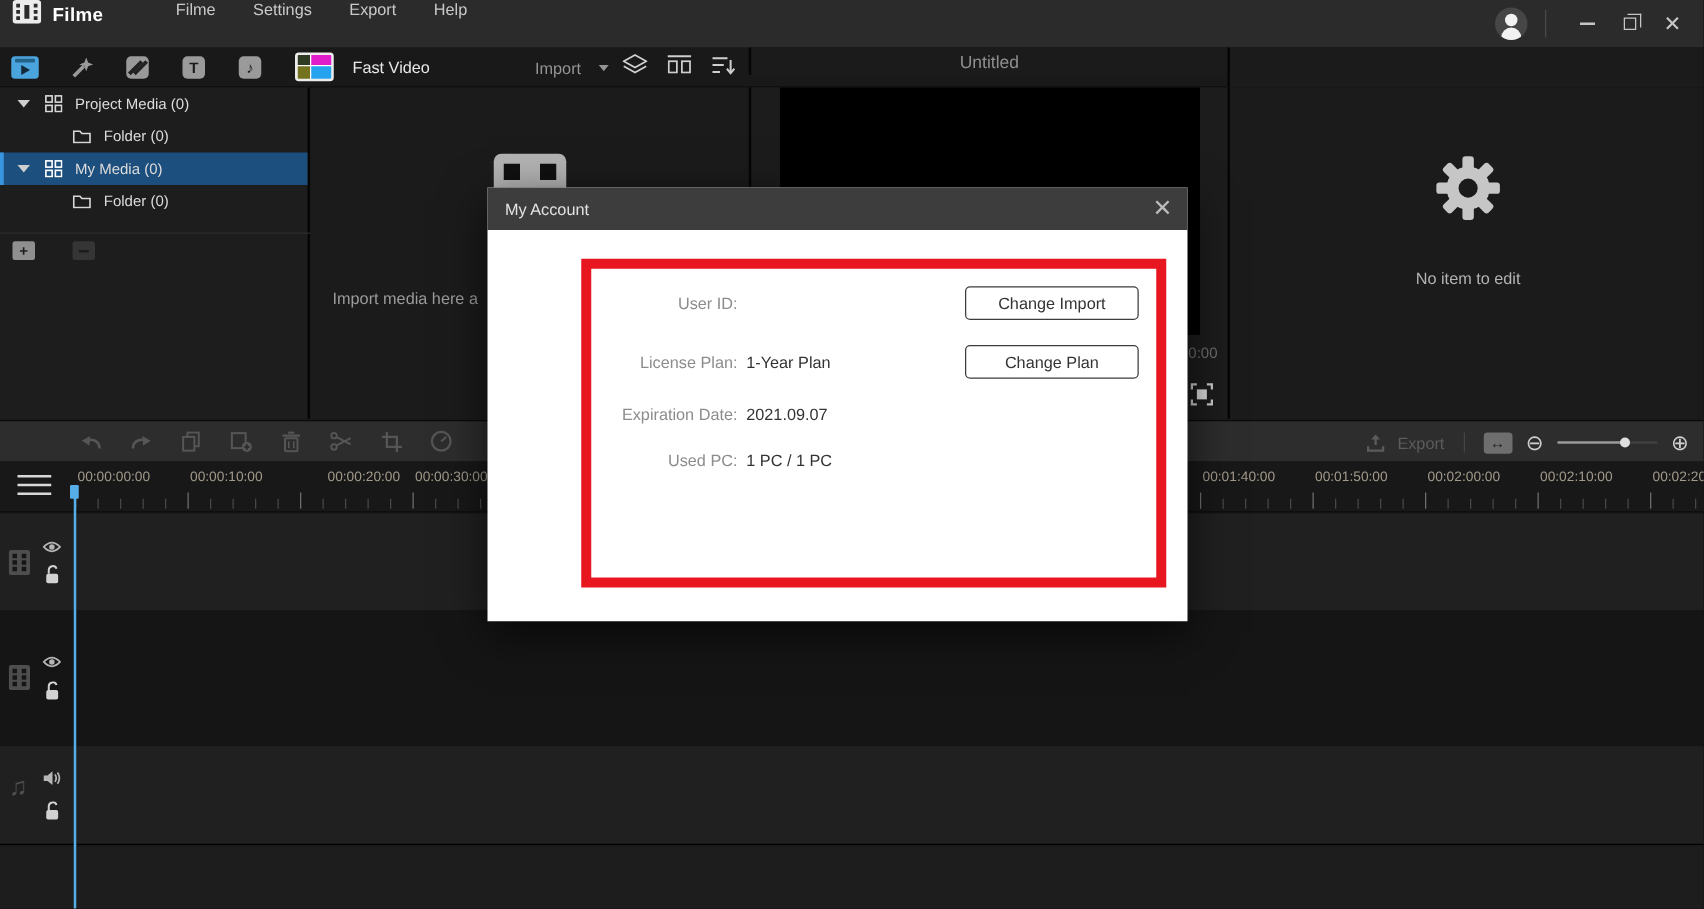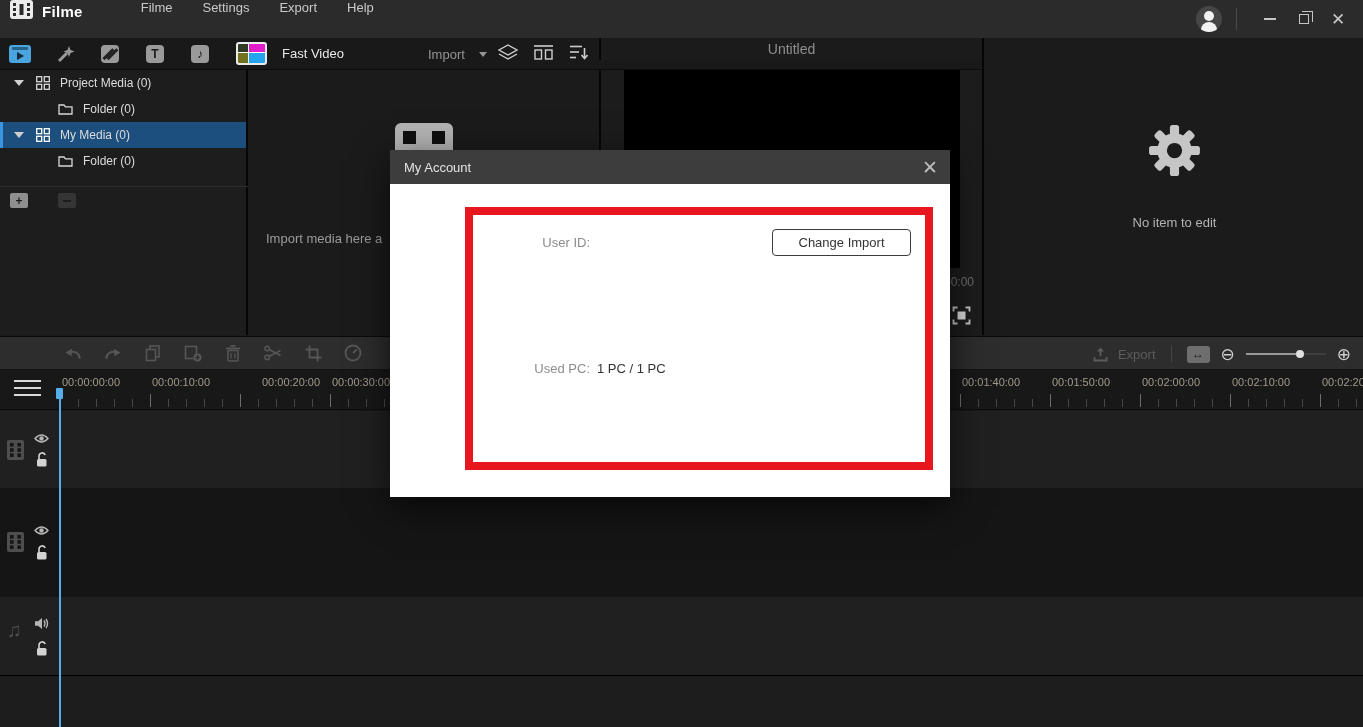--- a/index.html
+++ b/index.html
@@ -605,20 +605,29 @@
     <div class="dlg-titlebar">
       <span class="dlg-title">My Account</span>
       <span class="dlg-close">✕</span>
     </div>
 
     <div class="dlg-row" style="top:79px">
       <span class="dlg-label">User ID:</span>
       <span class="dlg-value val-right">@g...</span>
       <button class="dlg-btn">Change Import</button>
     </div>
+    <div class="dlg-row" style="top:126px">
+      <span class="dlg-label">License Plan:</span>
+      <span class="dlg-value">1-Year Plan</span>
+      <button class="dlg-btn">Change Plan</button>
+    </div>
+    <div class="dlg-row" style="top:168px">
+      <span class="dlg-label">Expiration Date:</span>
+      <span class="dlg-value">2021.09.07</span>
+    </div>
     <div class="dlg-row" style="top:205px">
       <span class="dlg-label">Used PC:</span>
       <span class="dlg-value">1 PC / 1 PC</span>
     </div>
 
     <div class="highlight-rect"></div>
   </div>
 
 </div>
 

